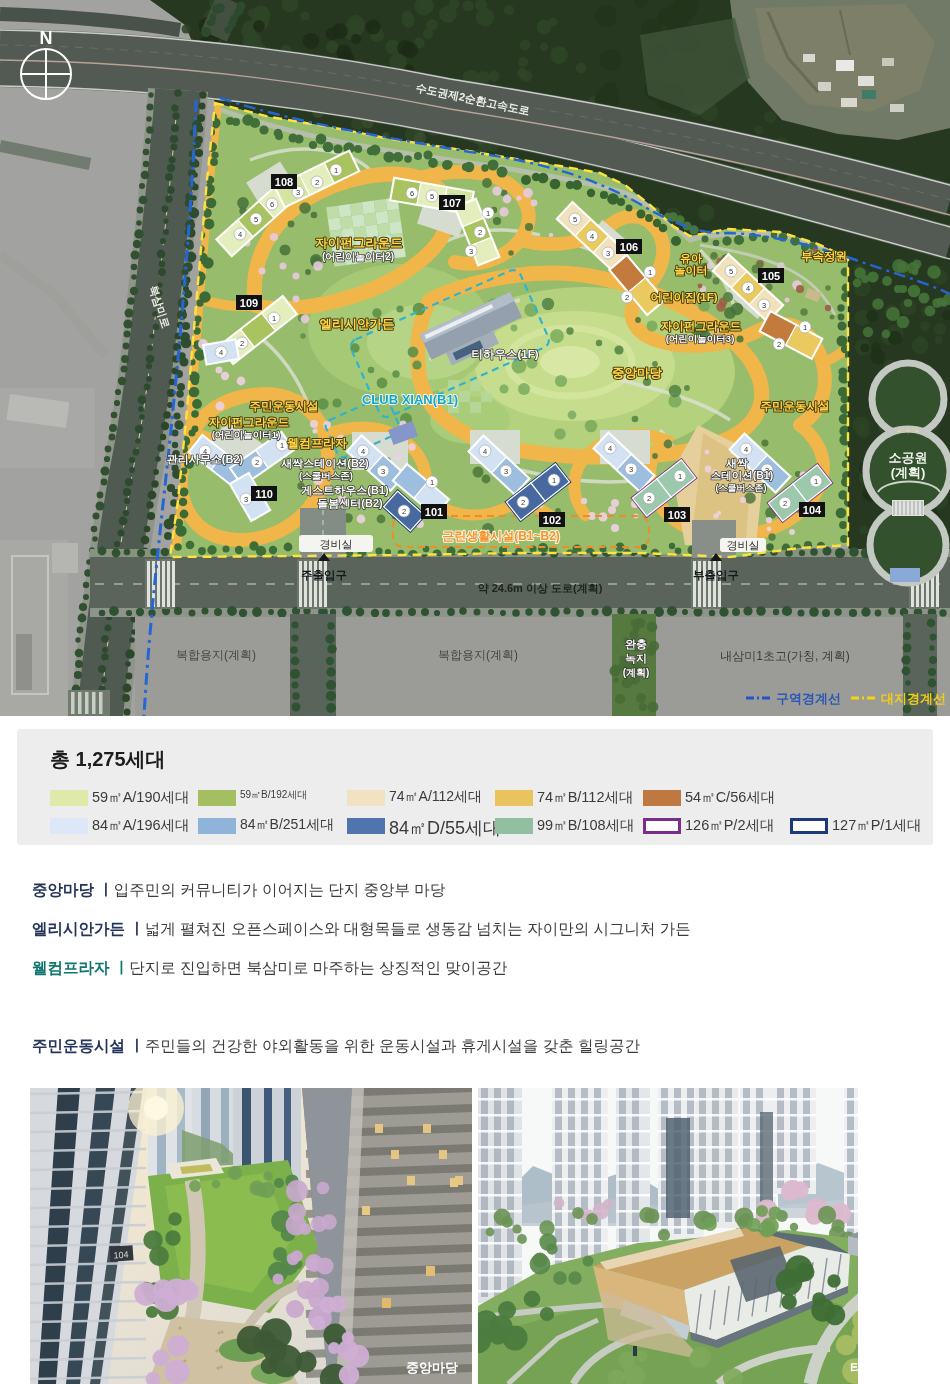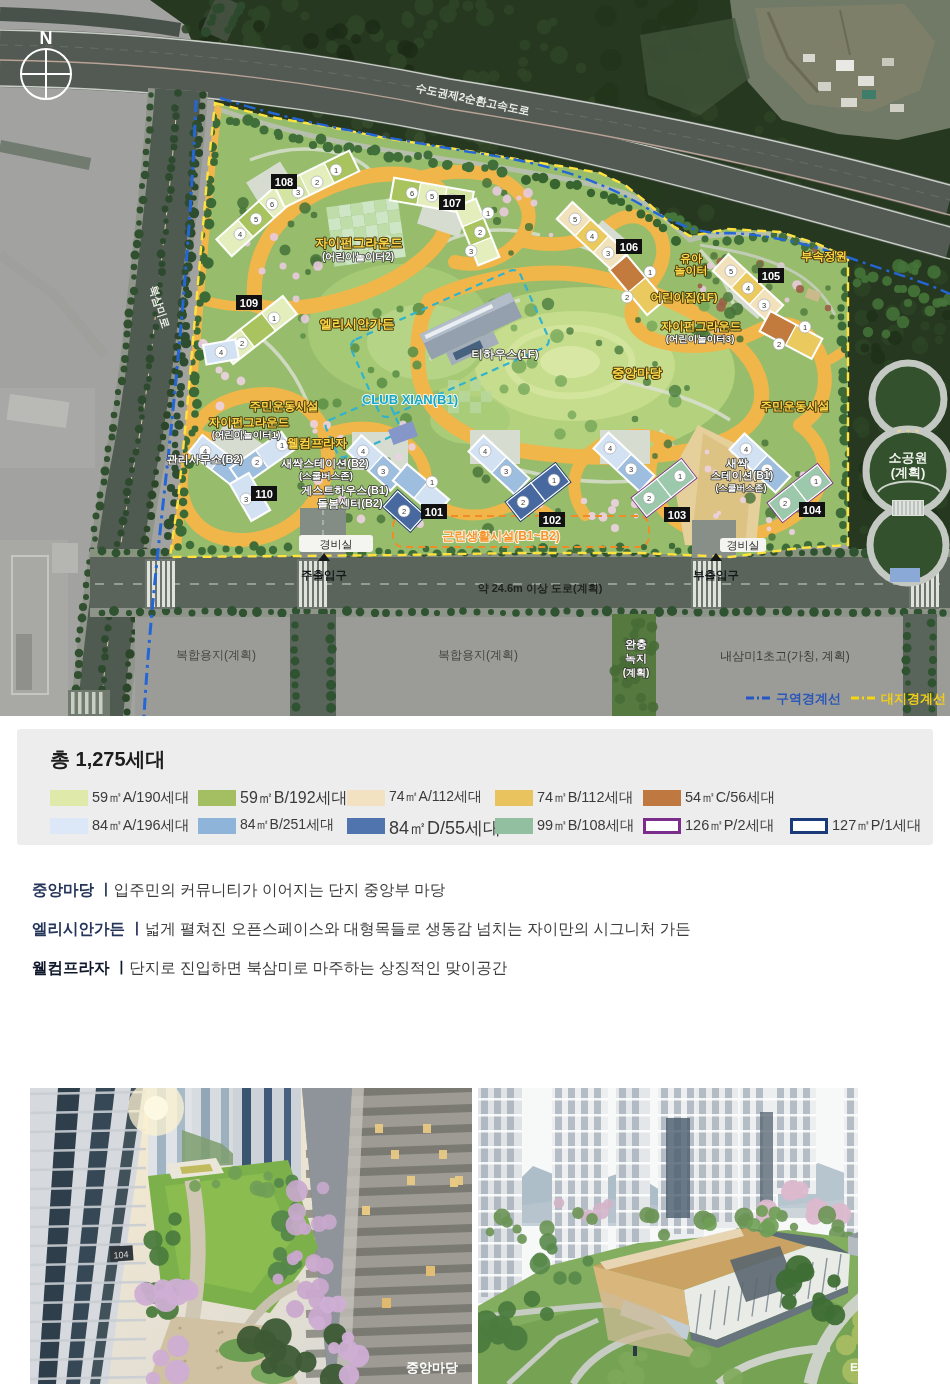--- a/index.html
+++ b/index.html
@@ -1704,42 +1704,43 @@
         <text x="46" y="44" font-size="18" font-weight="bold" text-anchor="middle" fill="#ffffff" font-family="Liberation Sans, sans-serif">N</text>
       </svg>
     </div>
 
 <div style="position:absolute;left:17px;top:729px;width:916px;height:116px;background:#ededed;border-radius:3px"></div>
 
 <div style="position:absolute;left:50px;top:746px;font-size:20px;font-weight:bold;color:#1d1d1d">총 1,275세대</div>
 <div style="position:absolute;left:50px;top:790px;width:38px;height:16px;background:#dfeaaa;box-sizing:border-box"></div>
     <div style="position:absolute;left:92px;top:788px;font-size:14.5px;color:#3b3b3b;white-space:nowrap">59㎡A/190세대</div>
     <div style="position:absolute;left:198px;top:790px;width:38px;height:16px;background:#a3bf62;box-sizing:border-box"></div>
-    <div style="position:absolute;left:240px;top:788px;font-size:16px;color:#3b3b3b;white-space:nowrap">59㎡B/192세대</div>
+    <div style="position:absolute;left:240px;top:788px;font-size:10px;color:#3b3b3b;white-space:nowrap">59㎡B/192세대</div>
     <div style="position:absolute;left:347px;top:790px;width:38px;height:16px;background:#f2e2c2;box-sizing:border-box"></div>
     <div style="position:absolute;left:389px;top:788px;font-size:14px;color:#3b3b3b;white-space:nowrap">74㎡A/112세대</div>
     <div style="position:absolute;left:495px;top:790px;width:38px;height:16px;background:#e9c35d;box-sizing:border-box"></div>
     <div style="position:absolute;left:537px;top:788px;font-size:14.5px;color:#3b3b3b;white-space:nowrap">74㎡B/112세대</div>
     <div style="position:absolute;left:643px;top:790px;width:38px;height:16px;background:#bf7940;box-sizing:border-box"></div>
     <div style="position:absolute;left:685px;top:788px;font-size:14.5px;color:#3b3b3b;white-space:nowrap">54㎡C/56세대</div>
 <div style="position:absolute;left:50px;top:818px;width:38px;height:16px;background:#dce8f7;box-sizing:border-box"></div>
     <div style="position:absolute;left:92px;top:816px;font-size:14.5px;color:#3b3b3b;white-space:nowrap">84㎡A/196세대</div>
     <div style="position:absolute;left:198px;top:818px;width:38px;height:16px;background:#8fb4da;box-sizing:border-box"></div>
     <div style="position:absolute;left:240px;top:816px;font-size:14px;color:#3b3b3b;white-space:nowrap">84㎡B/251세대</div>
     <div style="position:absolute;left:347px;top:818px;width:38px;height:16px;background:#4f74ae;box-sizing:border-box"></div>
     <div style="position:absolute;left:389px;top:816px;font-size:18px;color:#3b3b3b;white-space:nowrap">84㎡D/55세대</div>
     <div style="position:absolute;left:495px;top:818px;width:38px;height:16px;background:#92bf9f;box-sizing:border-box"></div>
     <div style="position:absolute;left:537px;top:816px;font-size:14.5px;color:#3b3b3b;white-space:nowrap">99㎡B/108세대</div>
     <div style="position:absolute;left:643px;top:818px;width:38px;height:16px;background:#fff;border:3px solid #7b2d8b;box-sizing:border-box"></div>
     <div style="position:absolute;left:685px;top:816px;font-size:14.5px;color:#3b3b3b;white-space:nowrap">126㎡P/2세대</div>
     <div style="position:absolute;left:790px;top:818px;width:38px;height:16px;background:#fff;border:3px solid #1a3a7a;box-sizing:border-box"></div>
     <div style="position:absolute;left:832px;top:816px;font-size:14.5px;color:#3b3b3b;white-space:nowrap">127㎡P/1세대</div>
 <div style="position:absolute;left:32px;top:919px;font-size:15.5px;white-space:nowrap"><span style="font-weight:bold;color:#25355a">엘리시안가든 ㅣ</span><span style="color:#3c3c3c">넓게 펼쳐진 오픈스페이스와 대형목들로 생동감 넘치는 자이만의 시그니처 가든</span></div>
     <div style="position:absolute;left:32px;top:880px;font-size:15.5px;white-space:nowrap"><span style="font-weight:bold;color:#25355a">중앙마당 ㅣ</span><span style="color:#3c3c3c">입주민의 커뮤니티가 이어지는 단지 중앙부 마당</span></div>
-    <div style="position:absolute;left:32px;top:958px;font-size:15.5px;white-space:nowrap"><span style="font-weight:bold;color:#0f172a">웰컴프라자 ㅣ</span><span style="color:#3c3c3c">단지로 진입하면 북삼미로 마주하는 상징적인 맞이공간</span></div>
+    <div style="position:absolute;left:32px;top:958px;font-size:15.5px;white-space:nowrap"><span style="font-weight:bold;color:#0f766e">웰컴프라자 ㅣ</span><span style="color:#3c3c3c">단지로 진입하면 북삼미로 마주하는 상징적인 맞이공간</span></div>
+    <div style="position:absolute;left:32px;top:1036px;font-size:15.5px;white-space:nowrap"><span style="font-weight:bold;color:#25355a">주민운동시설 ㅣ</span><span style="color:#3c3c3c">주민들의 건강한 야외활동을 위한 운동시설과 휴게시설을 갖춘 힐링공간</span></div>
 
 <div style="position:absolute;left:30px;top:1088px;width:442px;height:296px;overflow:hidden">
       <svg width="442" height="296" viewBox="0 0 442 296" style="display:block">
         <defs>
           <linearGradient id="sky1" x1="0" y1="0" x2="1" y2="1">
             <stop offset="0" stop-color="#fbeecd"></stop>
             <stop offset="0.45" stop-color="#eae3d3"></stop>
             <stop offset="1" stop-color="#d5d6d2"></stop>
           </linearGradient>
         </defs>

